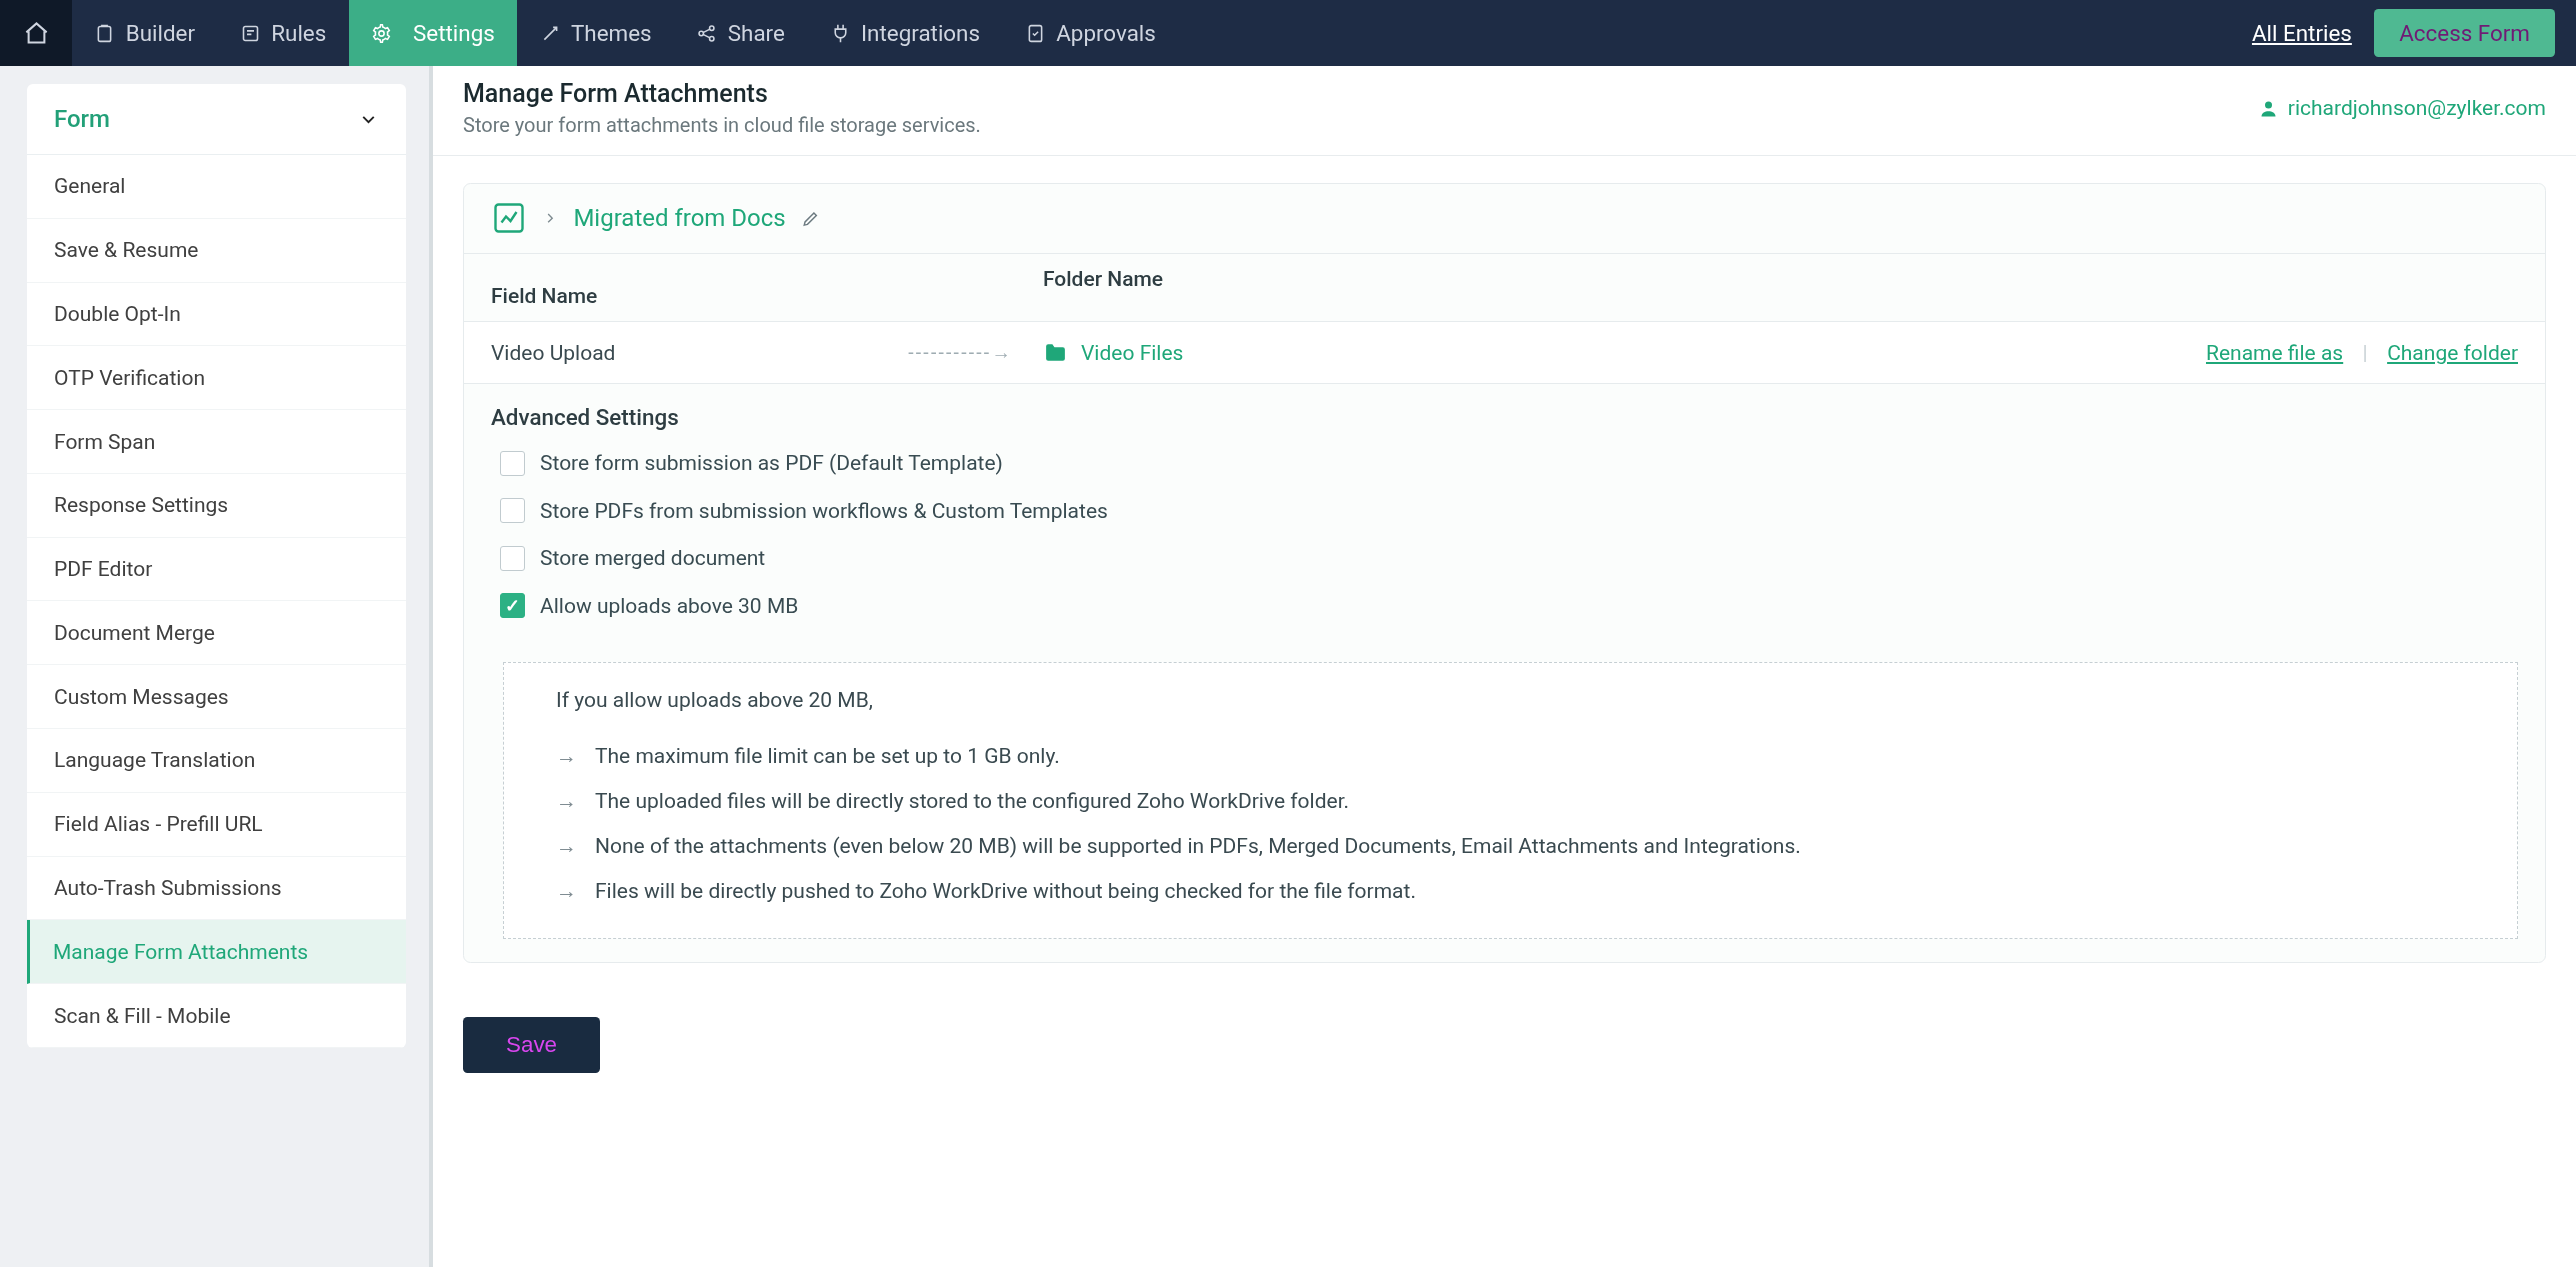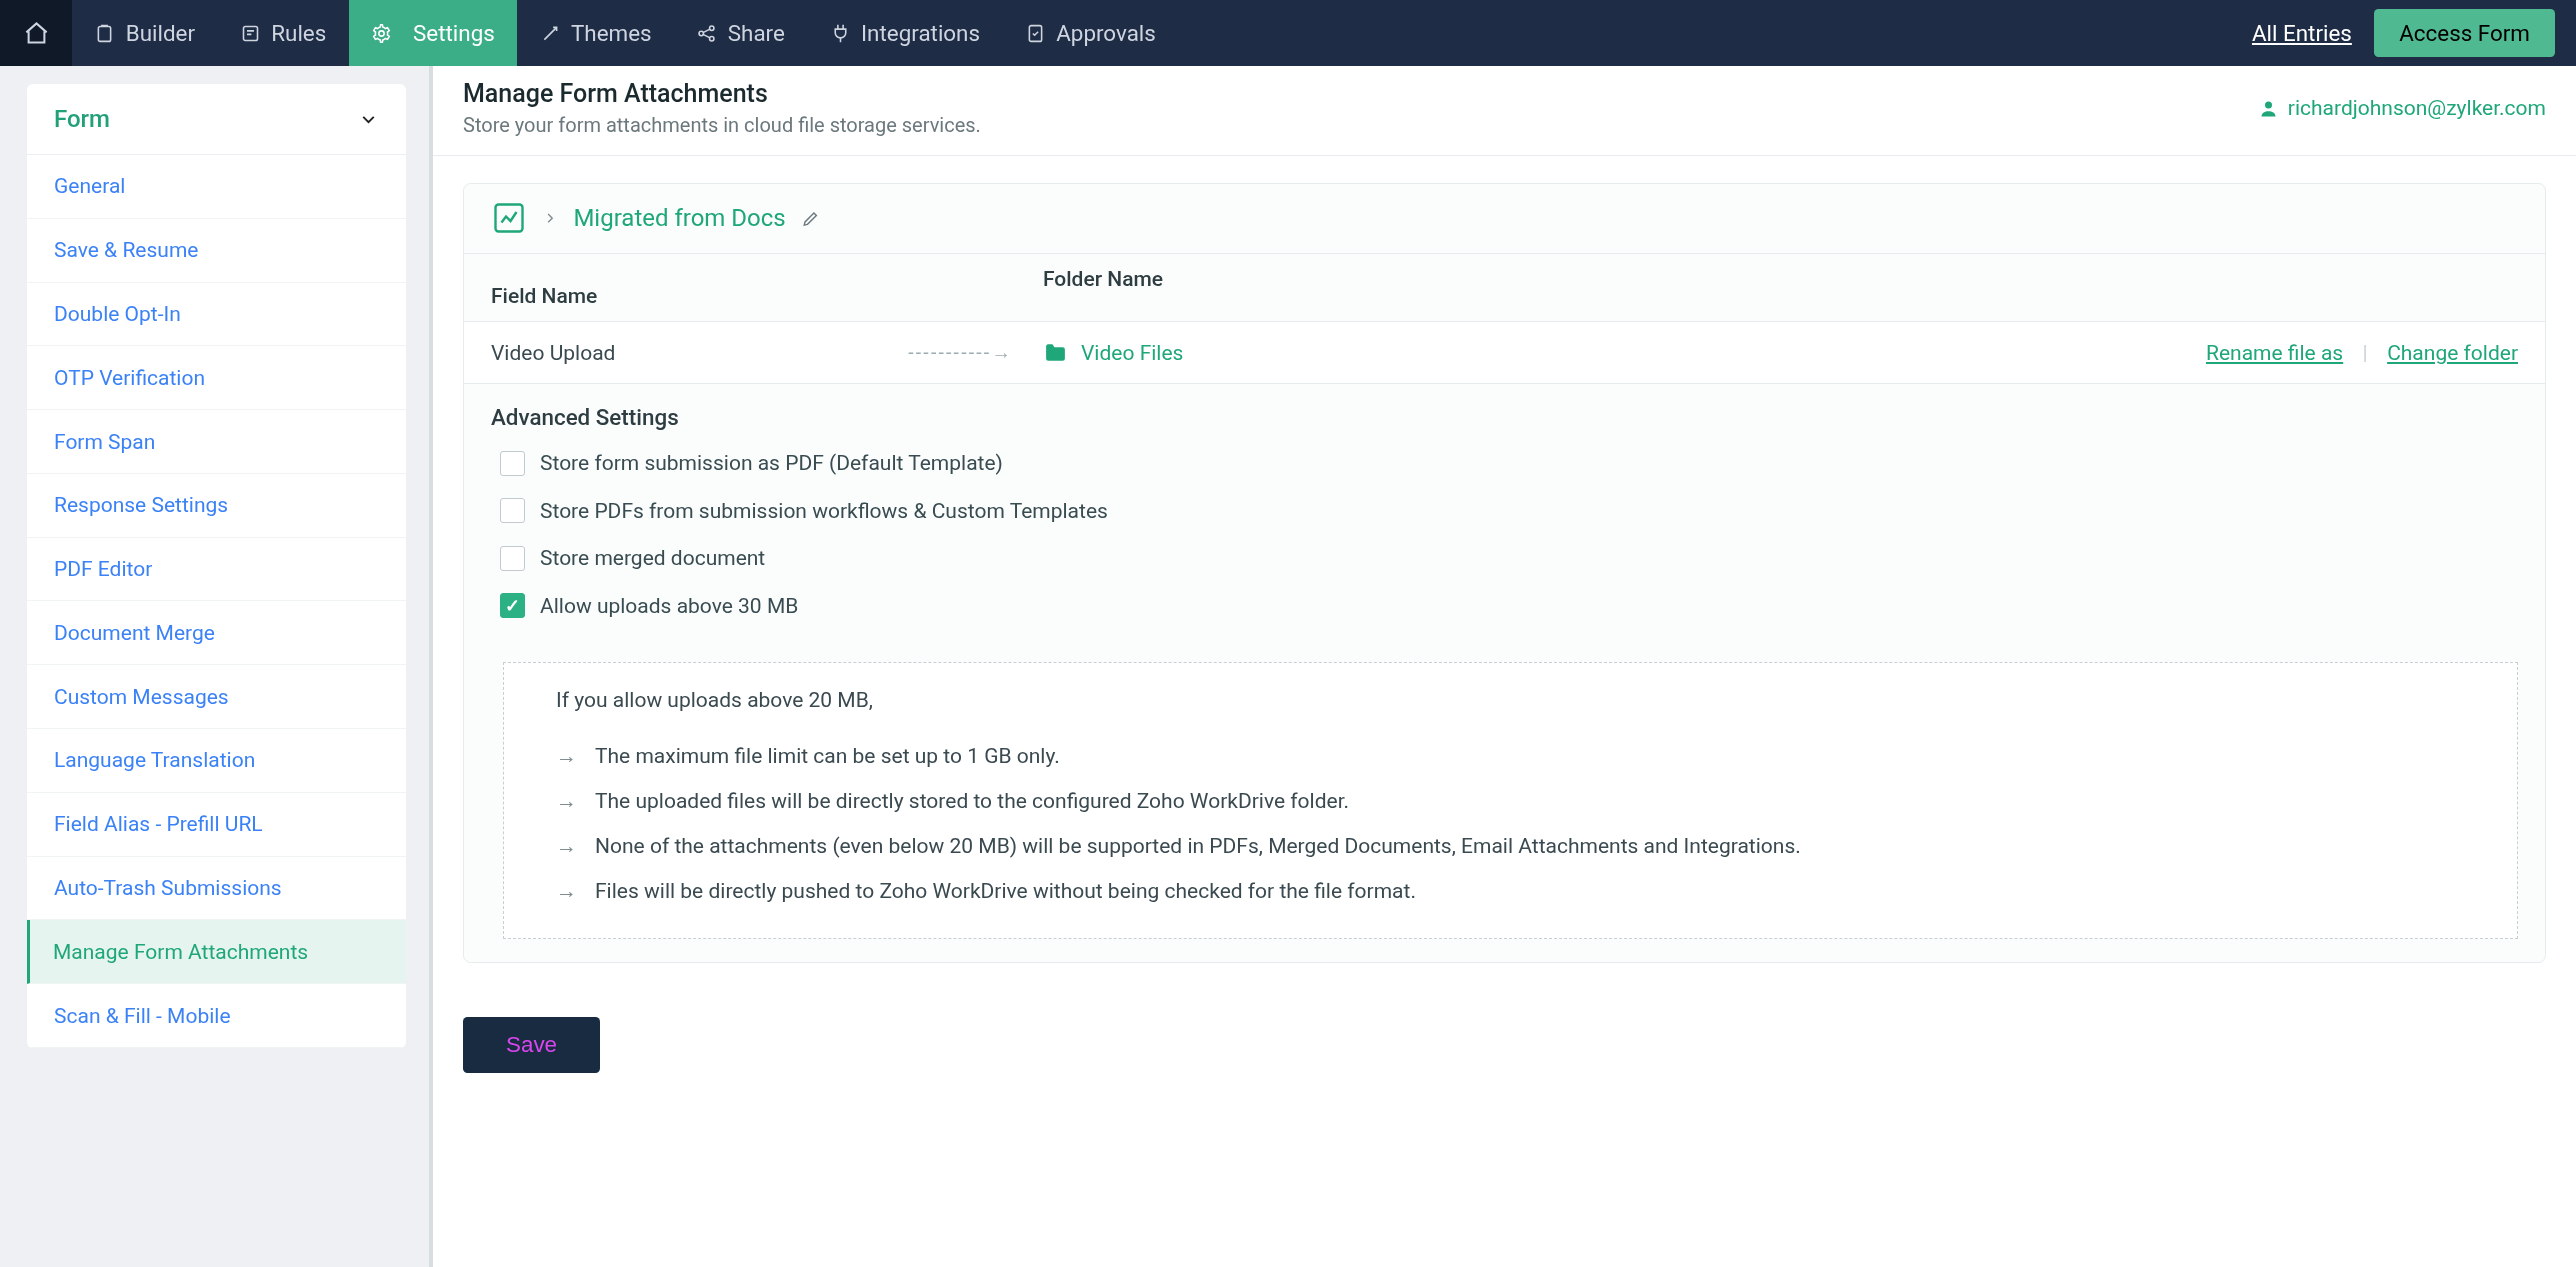--- a/index.html
+++ b/index.html
@@ -44,21 +44,21 @@
   .topnav .nav-item.active svg { stroke:#fff; }
   .topnav .spacer { flex:1; }
   .topnav .all-entries {
     display:flex; align-items:center; padding:0 22.4px;
     text-decoration: underline;
     color:#fff;
     cursor:pointer;
   }
   .topnav .access-form {
     background:#4fb992;
-    color:#000000;
+    color:#701a75;
     display:flex; align-items:center;
     border-radius:4.5px;
     padding: 0 25px;
     margin: 9px 21px 9px 0;
     cursor:pointer;
     font-size:22.4px;
   }
 
   
   .frame { display:flex; height: calc(1267px - 66px); }
@@ -82,21 +82,21 @@
     border-bottom:0.7px solid #eaeff1;
     color:#22a078;
     font-weight:500;
     font-size:24px;
     cursor:pointer;
   }
   .side-item {
     padding: 19.4px 27px;
     border-bottom:0.7px solid #f1f4f5;
     font-size:21px;
-    color:#3b82f6;
+    color:#404040;
     cursor:pointer;
   }
   .side-item.active {
     background:#e6f4ef;
     color:#1fa779;
     border-left:3.7px solid #1fa779;
     padding-left:23px;
   }
 
   

